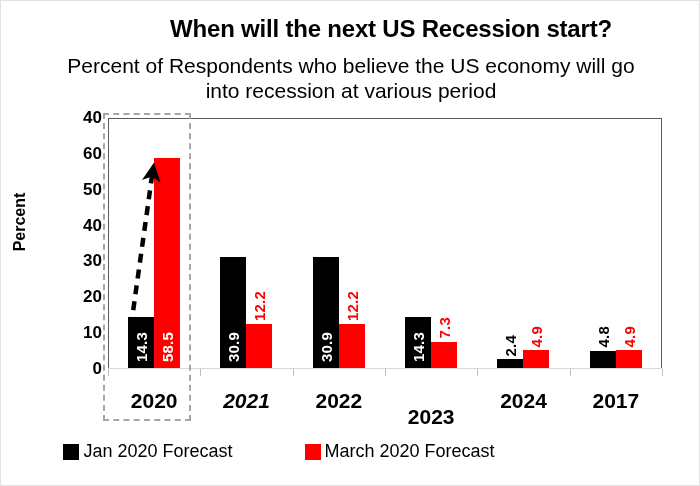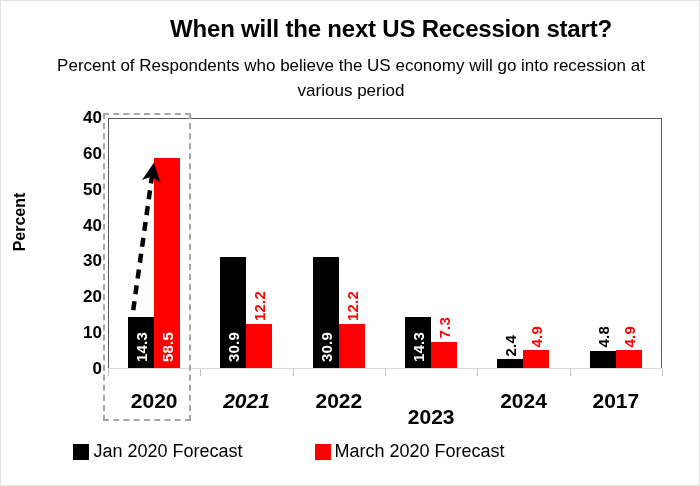--- a/index.html
+++ b/index.html
@@ -29,21 +29,21 @@
     font-weight: bold;
     letter-spacing: -0.2px;
     white-space: nowrap;
     margin-left: 40px;
   }
   #chart-subtitle {
     position: absolute;
     left: 50px; top: 52px;
     width: 600px;
     text-align: center;
-    font-size: 17px;
+    font-size: 21px;
     font-weight: normal;
     line-height: 25px;
   }
 
   
   #y-axis-title {
     position: absolute;
     left: -21px;
     top: 212px;
     width: 80px;
@@ -166,21 +166,21 @@
     left: 107px;
     top: 117px;
     width: 554px;
     height: 251px;
     pointer-events: none;
   }
 
   
   #legend {
     position: absolute;
-    left: 10px;
+    left: 0;
     top: 440px;
     width: 556px;
     display: flex;
     justify-content: center;
     gap: 72px;
     align-items: center;
   }
   .legend-item {
     display: flex;
     align-items: center;

